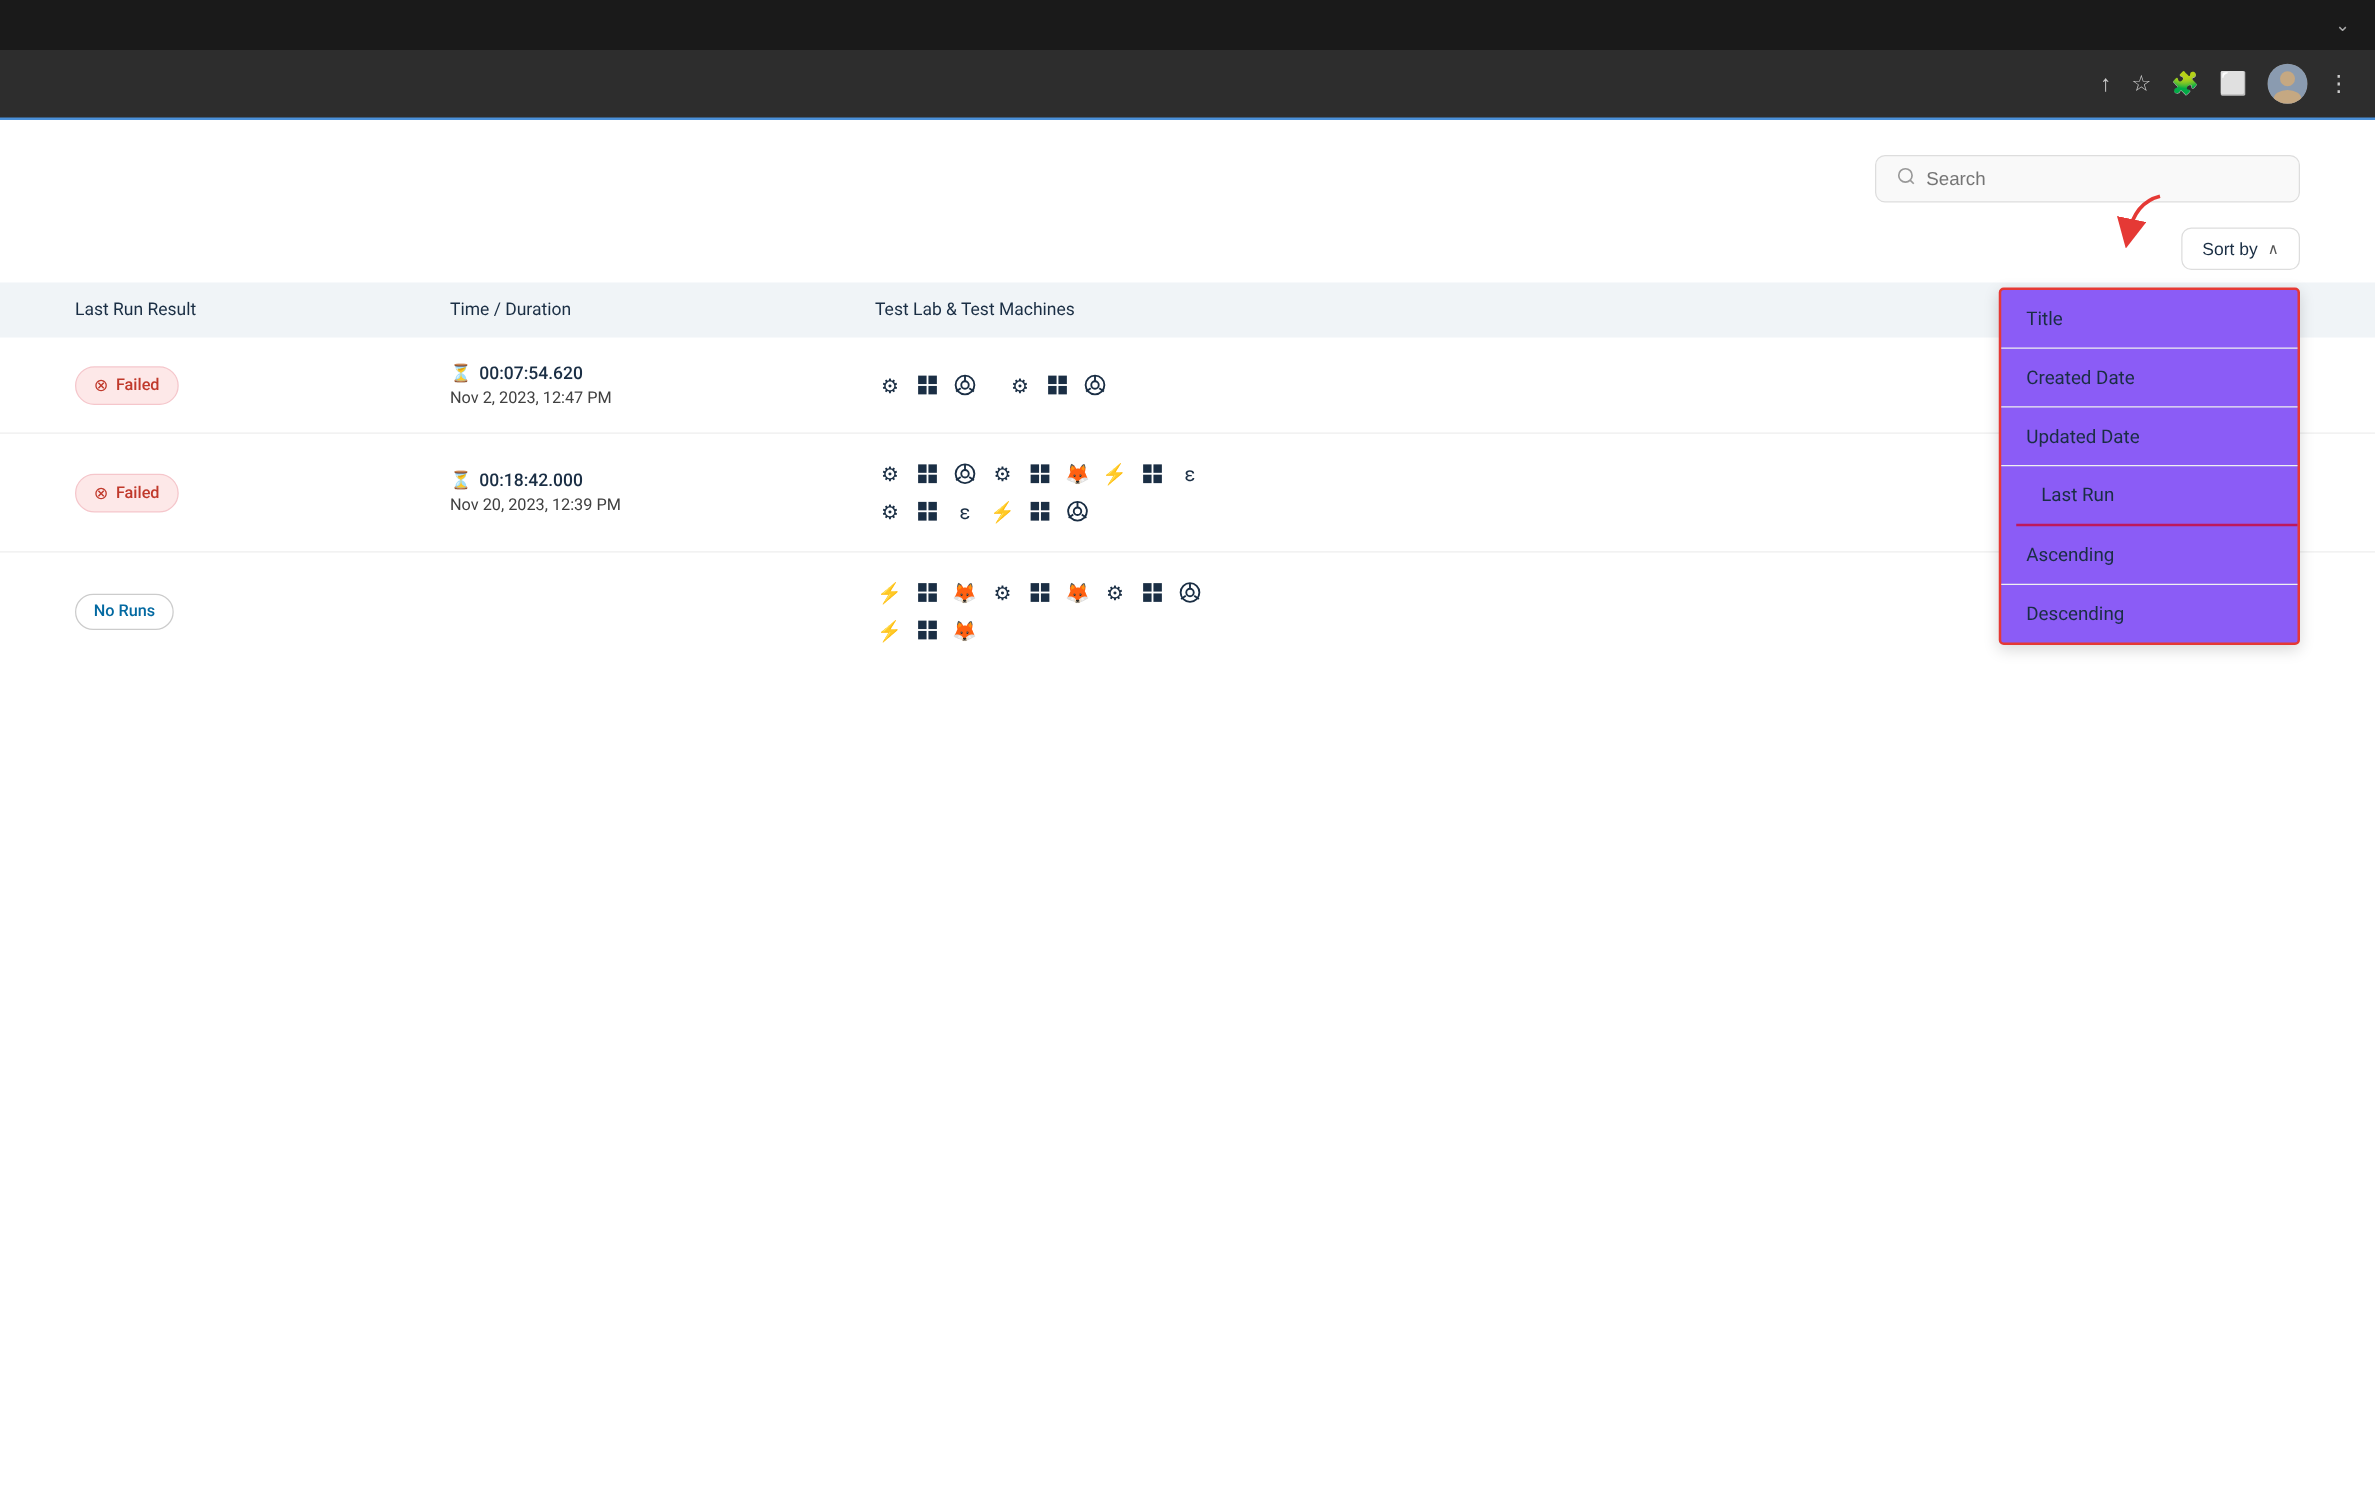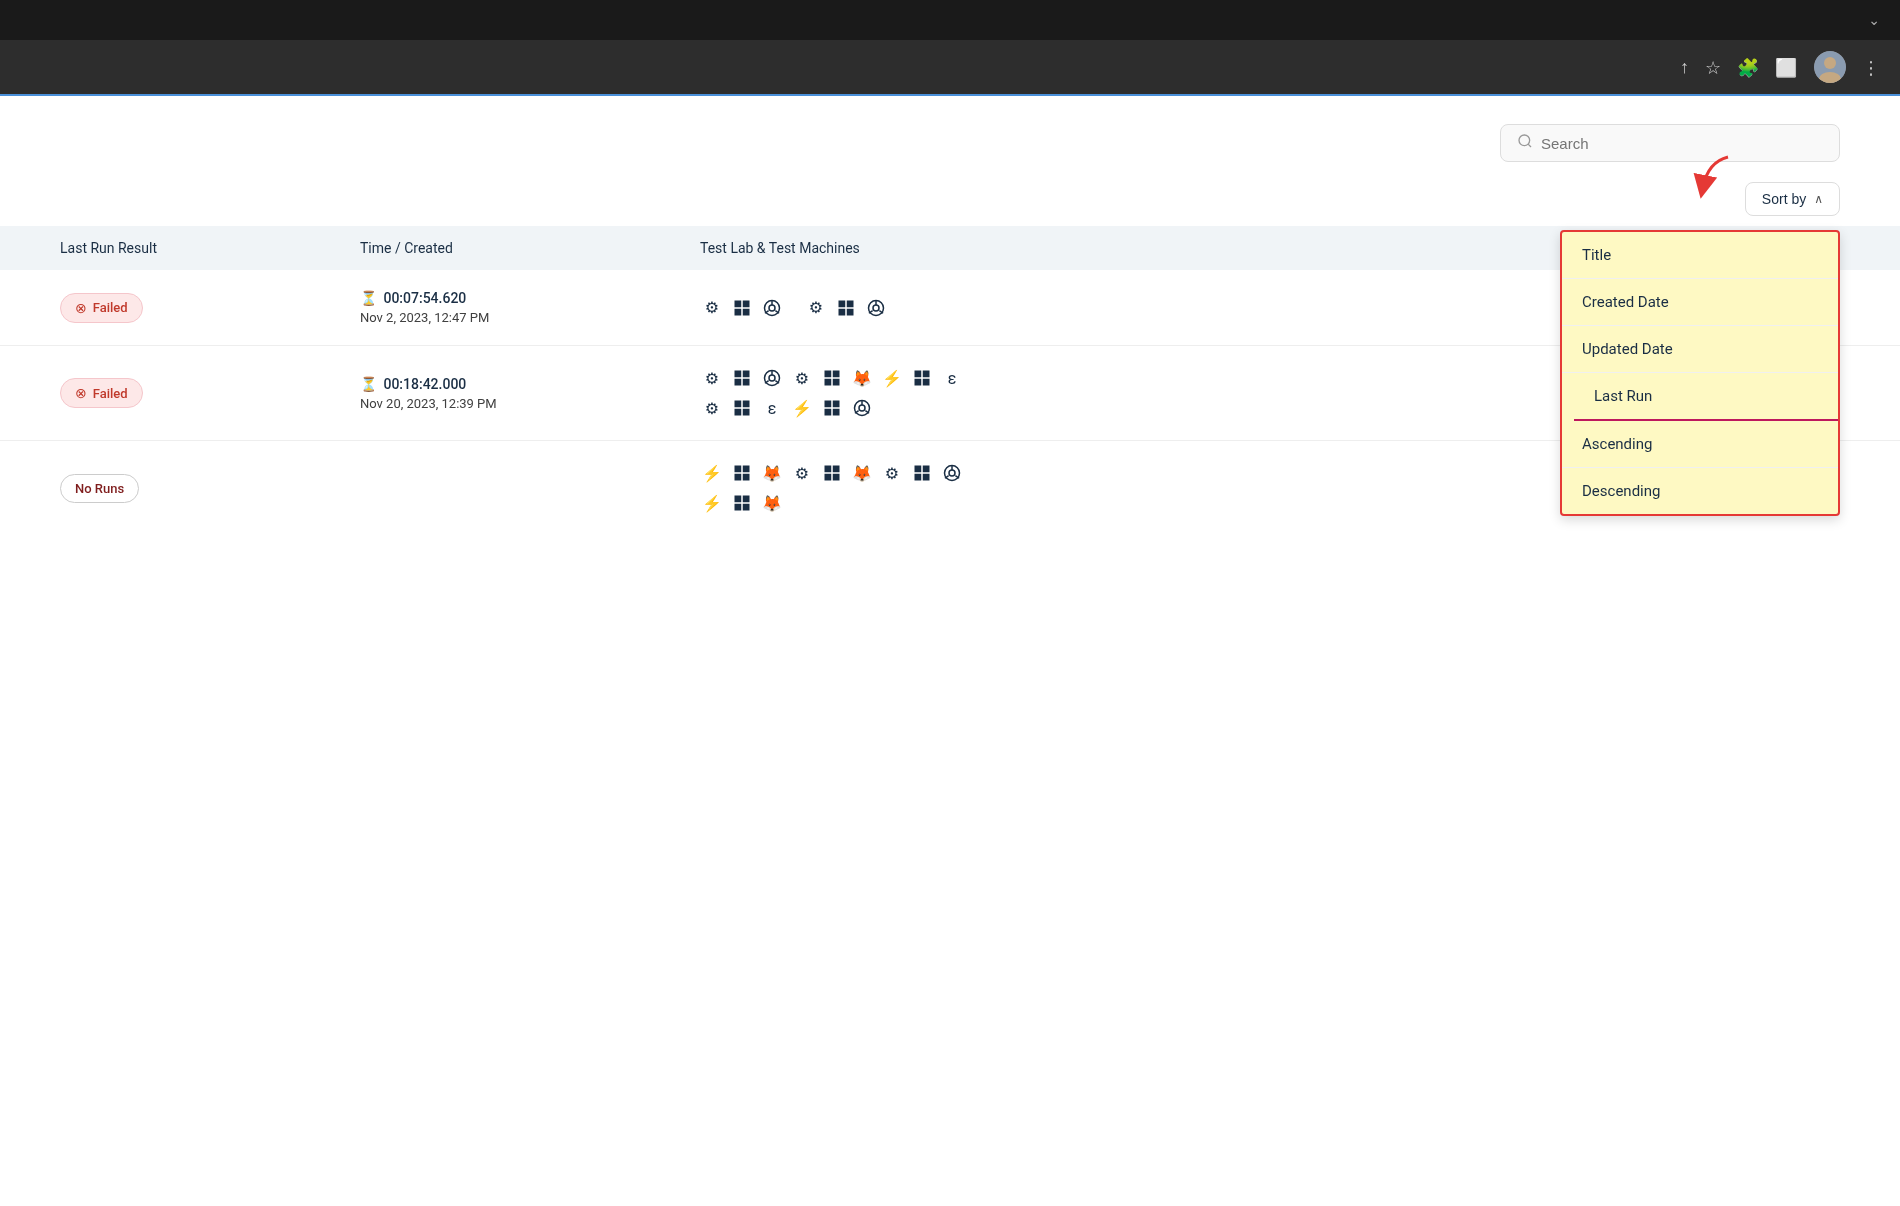--- a/index.html
+++ b/index.html
@@ -110,24 +110,24 @@
       font-size: 14px;
       color: #1a2e44;
       font-weight: 500;
     }
 
     
     .sort-dropdown {
       position: absolute;
       right: 60px;
       top: 48px;
-      background: #fef9c3;
+      background: #8b5cf6;
       border: 2px solid #e53935;
       border-radius: 4px;
-      width: 280px;
+      width: 241px;
       z-index: 100;
       box-shadow: 0 4px 12px rgba(0,0,0,0.15);
     }
     .sort-dropdown-item {
       padding: 14px 20px;
       font-size: 15px;
       color: #1a2e44;
       cursor: pointer;
       border-bottom: 1px solid #f0f0f0;
     }
@@ -173,21 +173,21 @@
       font-size: 13px;
       font-weight: 500;
     }
     .badge-failed {
       background: #fde8e8;
       color: #c0392b;
       border: 1px solid #f5c6cb;
     }
     .badge-no-runs {
       background: #fff;
-      color: #7f1d1d;
+      color: #0369a1;
       border: 1px solid #ccc;
     }
 
     
     .time-cell {
       display: flex;
       flex-direction: column;
       gap: 4px;
     }
     .time-duration {
@@ -356,21 +356,21 @@
       <div class="sort-dropdown-item" style="border-bottom: 2px solid #be185d; margin-left: 12px;">Last Run</div>
       <div class="sort-dropdown-item">Ascending</div>
       <div class="sort-dropdown-item">Descending</div>
     </div>
   </div>
 
   <div class="table-area">
 
     <div class="table-header">
       <div class="table-header-cell">Last Run Result</div>
-      <div class="table-header-cell">Time / Created</div>
+      <div class="table-header-cell">Time / Duration</div>
       <div class="table-header-cell">Test Lab &amp; Test Machines</div>
       <div class="table-header-cell">Actio</div>
     </div>
 
     <div class="table-row">
       <div>
         <span class="badge badge-failed">
           <span style="font-size:14px;">⊗</span>
           <span>Failed</span>
         </span>

